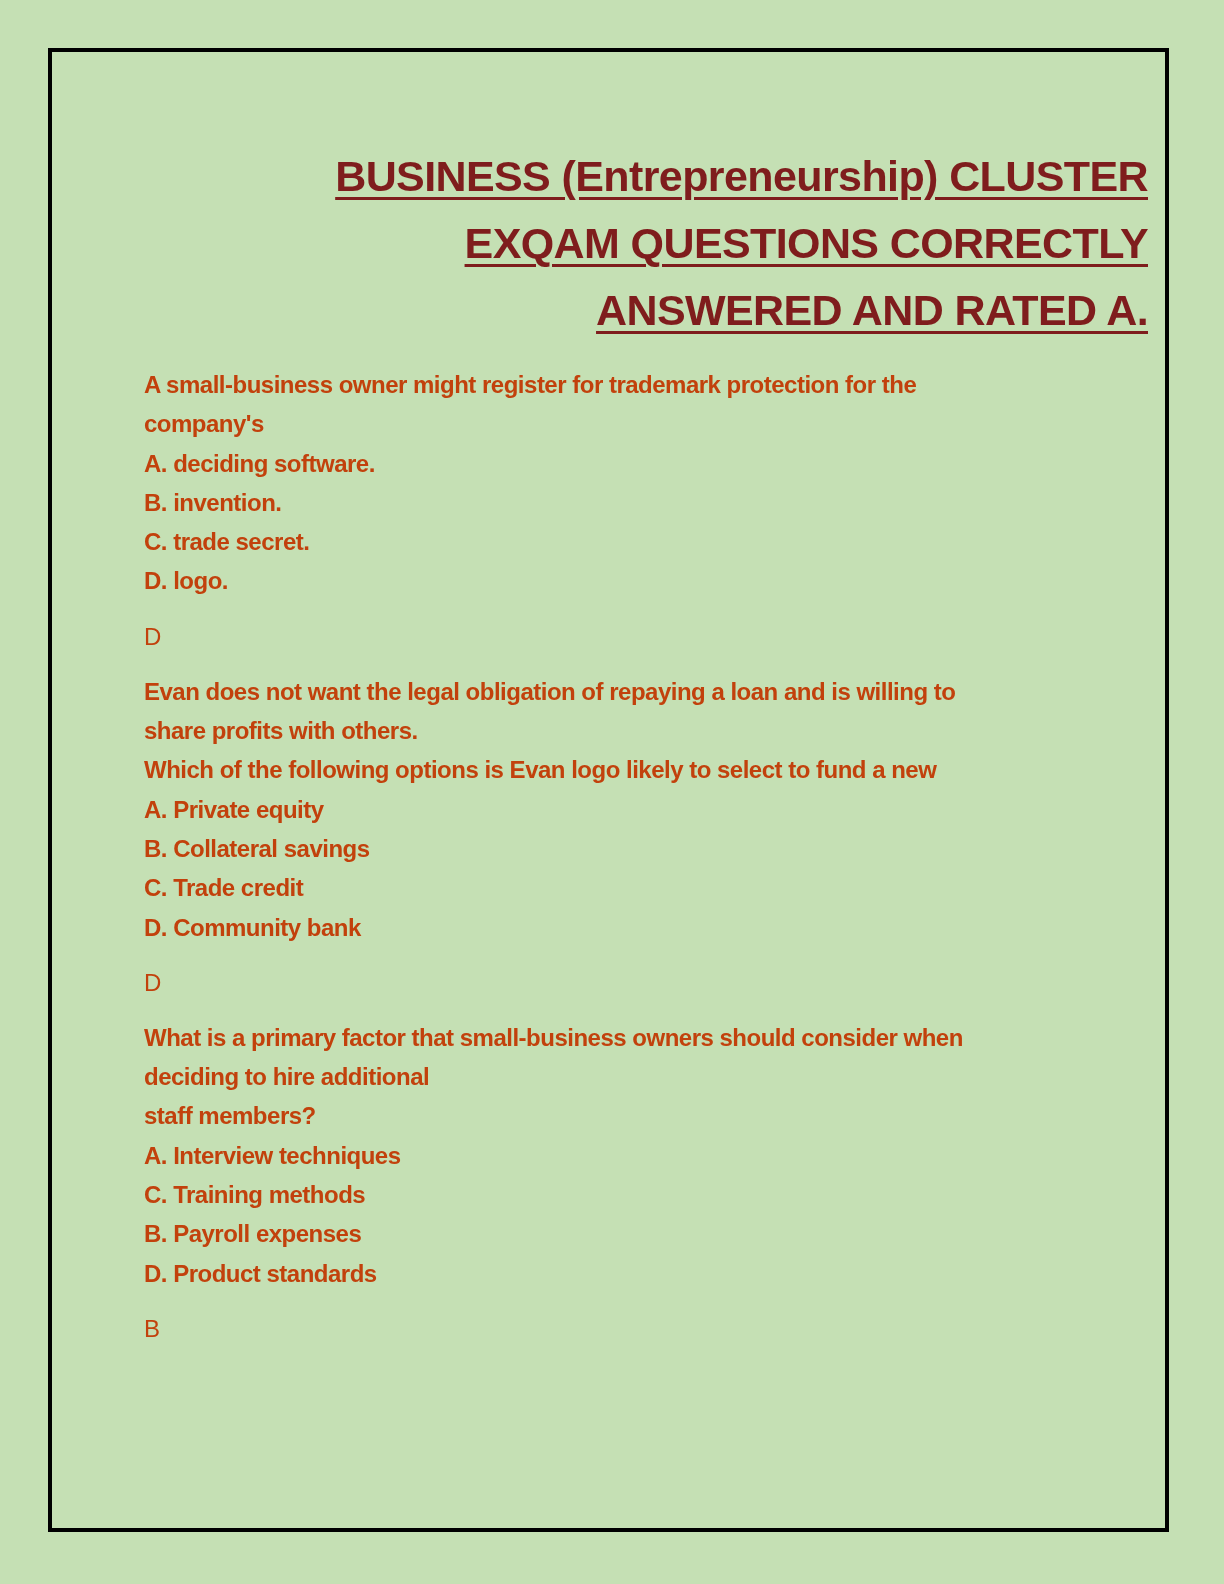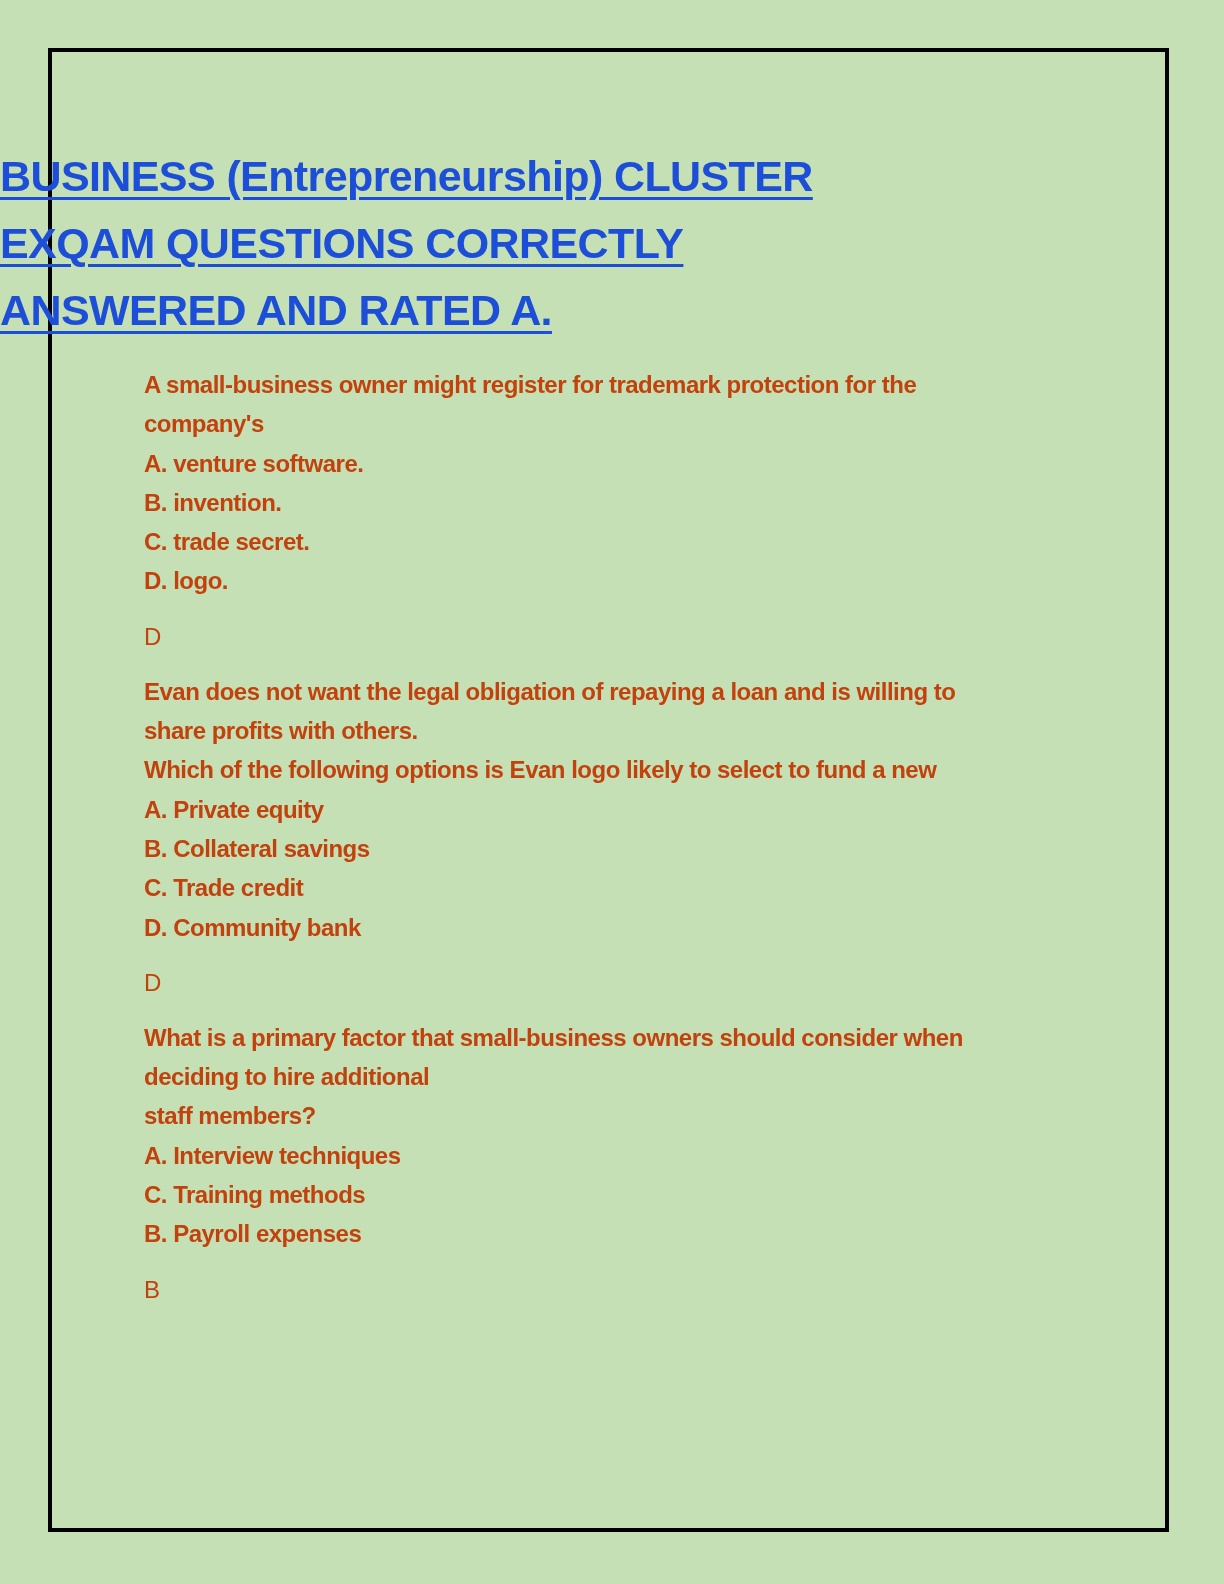--- a/index.html
+++ b/index.html
@@ -21,22 +21,22 @@
       width: 1121px;
       height: 1484px;
       border: 4px solid #000000;
       box-sizing: border-box;
     }
     .title {
       position: absolute;
       left: 0;
       top: 143px;
       width: 1148px;
-      text-align: left;
-      color: #1d4ed8;
+      text-align: right;
+      color: #7f1d1d;
       font-family: "Liberation Sans", sans-serif;
       font-weight: bold;
       font-size: 43px;
       line-height: 67px;
       letter-spacing: -0.6px;
     }
     .title .line {
       display: inline-block;
       text-decoration: underline;
       text-decoration-thickness: 3px;
@@ -74,21 +74,21 @@
   <span class="line">BUSINESS (Entrepreneurship) CLUSTER</span><br>
   <span class="line">EXQAM QUESTIONS CORRECTLY</span><br>
   <span class="line">ANSWERED AND RATED A.</span>
 </div>
 
 <div class="content">
 
   <div class="question">
     <div class="q-line">A small-business owner might register for trademark protection for the</div>
     <div class="q-line">company's</div>
-    <div class="q-line">A. venture software.</div>
+    <div class="q-line">A. deciding software.</div>
     <div class="q-line">B. invention.</div>
     <div class="q-line">C. trade secret.</div>
     <div class="q-line">D. logo.</div>
     <div class="answer">D</div>
   </div>
 
   <div class="question">
     <div class="q-line">Evan does not want the legal obligation of repaying a loan and is willing to</div>
     <div class="q-line">share profits with others.</div>
     <div class="q-line">Which of the following options is Evan logo likely to select to fund a new</div>
@@ -99,16 +99,17 @@
     <div class="answer">D</div>
   </div>
 
   <div class="question">
     <div class="q-line">What is a primary factor that small-business owners should consider when</div>
     <div class="q-line">deciding to hire additional</div>
     <div class="q-line">staff members?</div>
     <div class="q-line">A. Interview techniques</div>
     <div class="q-line">C. Training methods</div>
     <div class="q-line">B. Payroll expenses</div>
+    <div class="q-line">D. Product standards</div>
     <div class="answer">B</div>
   </div>
 
 </div>
 
 </body></html>

